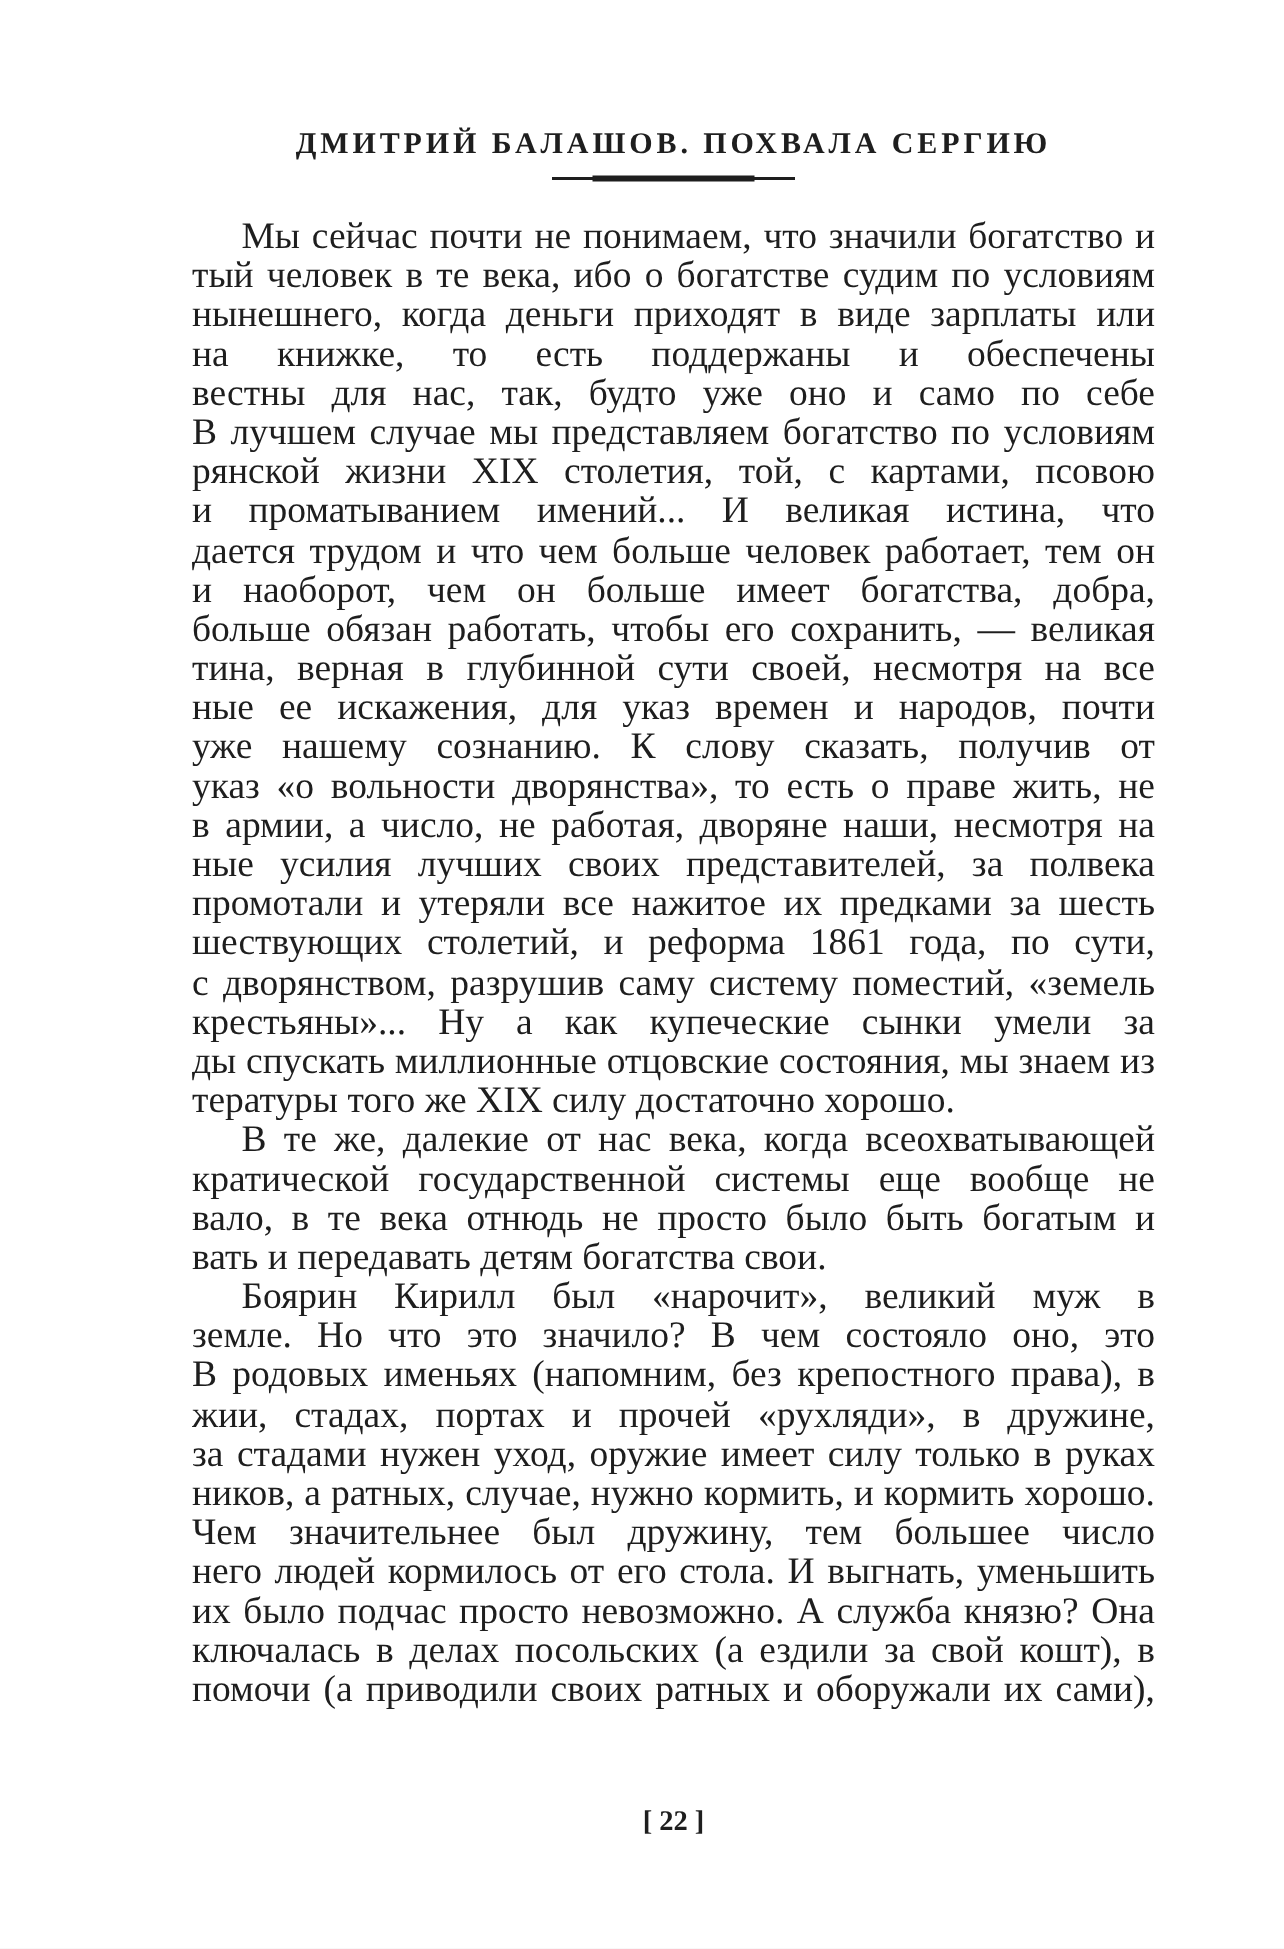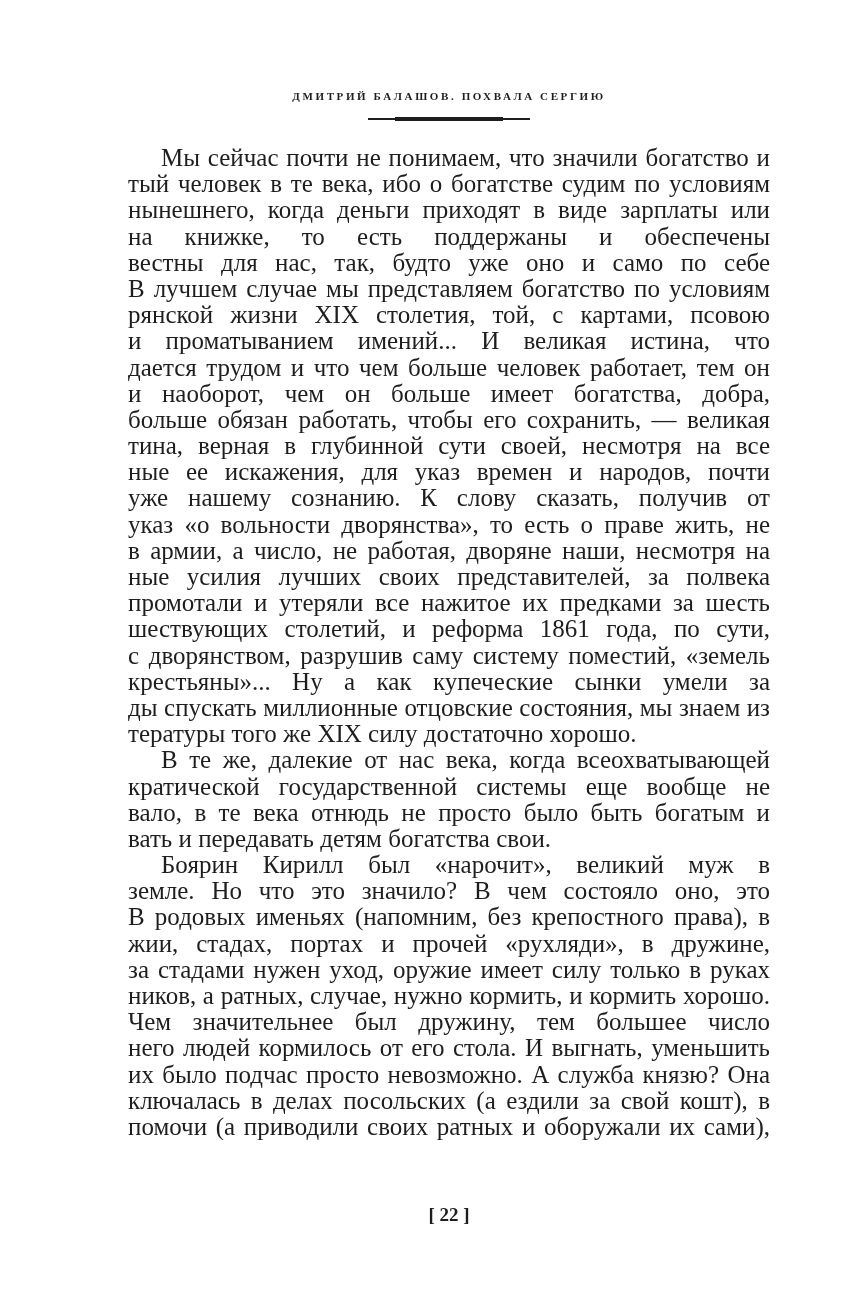--- a/index.html
+++ b/index.html
@@ -20,21 +20,21 @@
   }
   .content {
     position: absolute;
     left: 128px;
     top: 0;
     width: 642px;
   }
   .running-head {
     margin-top: 86px;
     text-align: center;
-    font-size: 11px;
+    font-size: 20px;
     font-weight: bold;
     letter-spacing: 2.6px;
     line-height: 20px;
     color: var(--ink);
   }
   .title-rule {
     position: relative;
     width: 162px;
     height: 6px;
     margin: 10px auto 0 auto;

